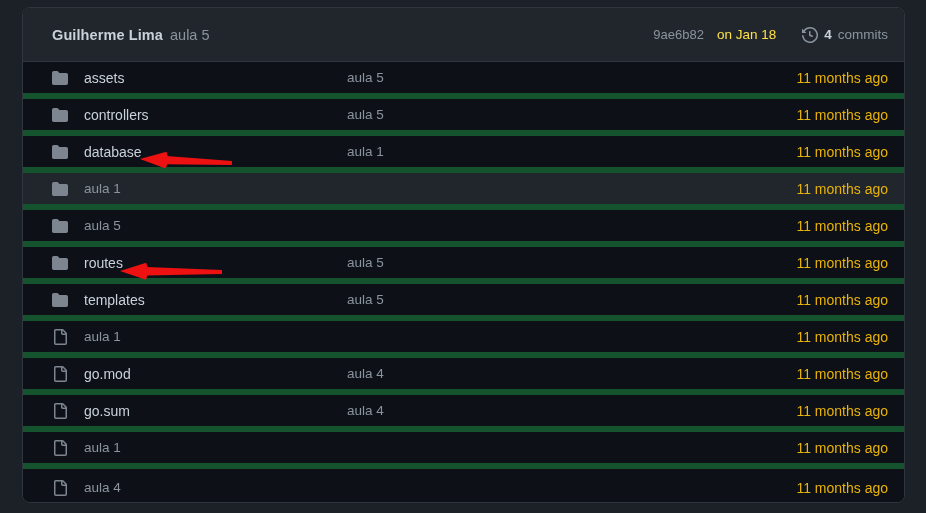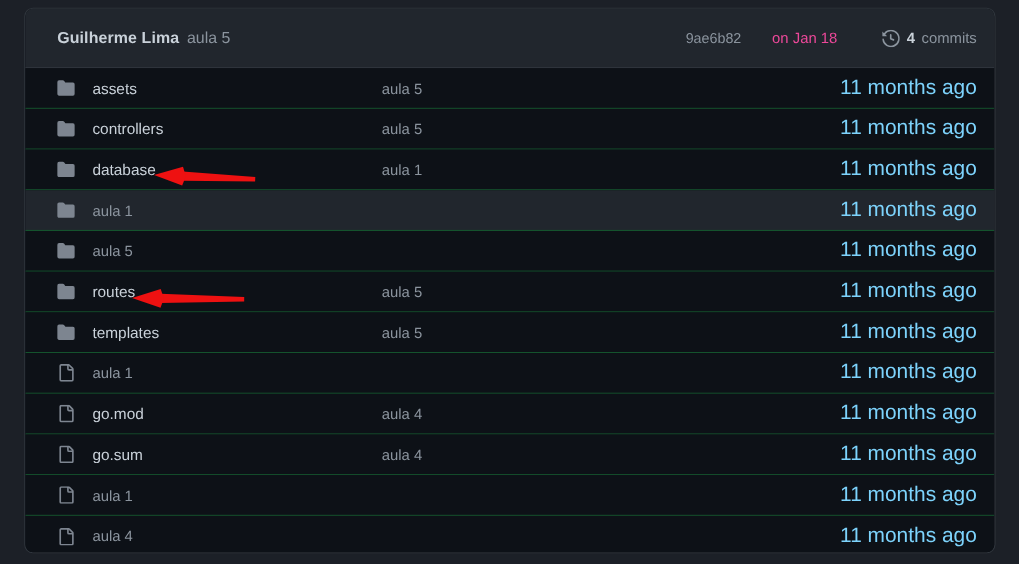--- a/index.html
+++ b/index.html
@@ -56,30 +56,30 @@
     font-size: 14.5px;
     color: #8b949e;
     white-space: nowrap;
     overflow: hidden;
     text-overflow: ellipsis;
   }
   .commit-meta-group {
     display: flex;
     align-items: center;
     flex: 0 0 auto;
-    gap: 15px;
+    gap: 0;
   }
   .commit-sha {
     font-size: 13px;
     color: #8b949e;
     font-family: "Liberation Sans", sans-serif;
   }
   .commit-date {
     font-size: 13.5px;
-    color: #ec4899;
+    color: #fde047;
     margin-left: 13px;
   }
   .commits-count-link {
     display: flex;
     align-items: center;
     gap: 6px;
     margin-left: 26px;
     color: #8b949e;
     font-size: 13.5px;
     cursor: pointer;
@@ -98,21 +98,21 @@
 
   
   .file-list {
     display: block;
   }
   .file-row {
     display: flex;
     align-items: center;
     height: 37px;
     padding: 0 16px 0 29px;
-    border-bottom: 1px solid #14532d;
+    border-bottom: 6px solid #14532d;
     box-sizing: border-box;
     background: #0d1117;
     cursor: pointer;
   }
   .file-row.is-hovered {
     background: #21262d;
   }
   .file-row:last-child {
     border-bottom: none;
   }
@@ -141,22 +141,22 @@
   .row-commit-msg {
     flex: 1 1 auto;
     font-size: 13.5px;
     color: #8b949e;
     white-space: nowrap;
     overflow: hidden;
     text-overflow: ellipsis;
   }
   .row-age {
     flex: 0 0 auto;
-    font-size: 19px;
-    color: #7dd3fc;
+    font-size: 14px;
+    color: #eab308;
     text-align: right;
     white-space: nowrap;
   }
 
   
   .annotation-layer {
     position: absolute;
     left: 0;
     top: 0;
     width: 926px;

